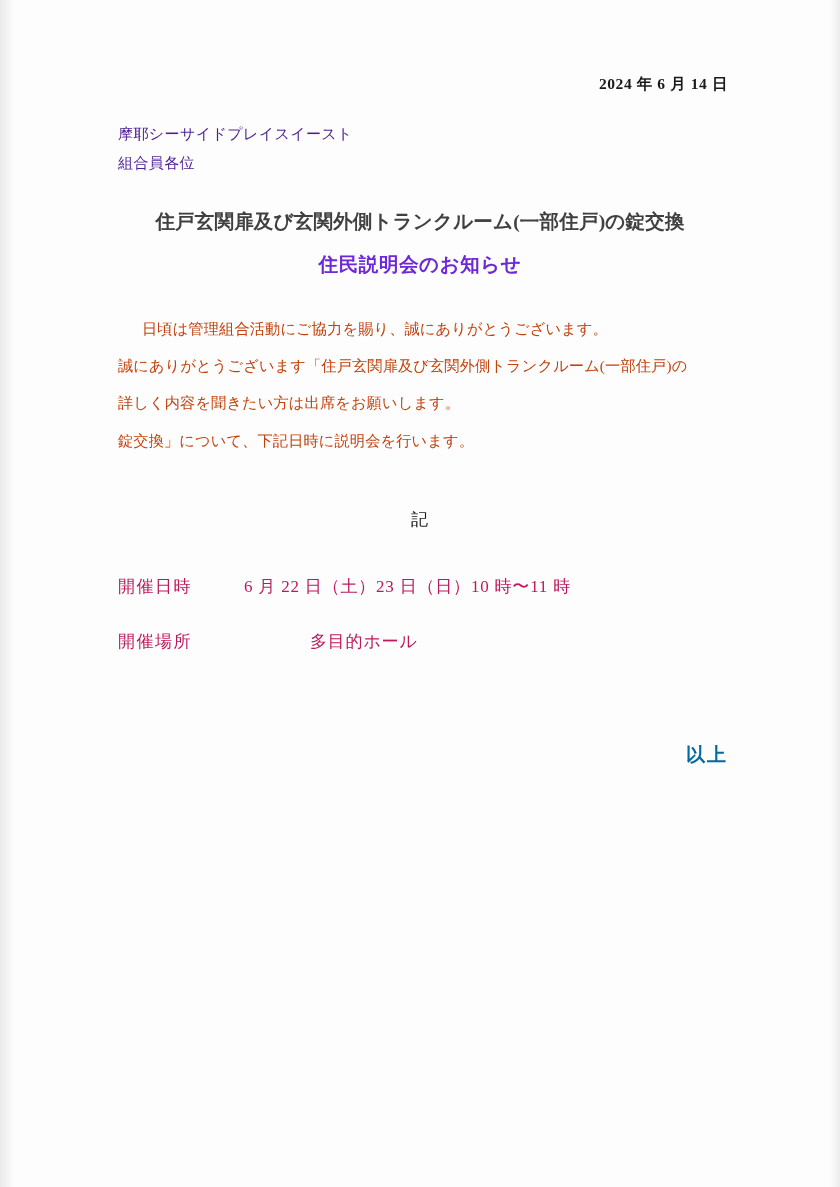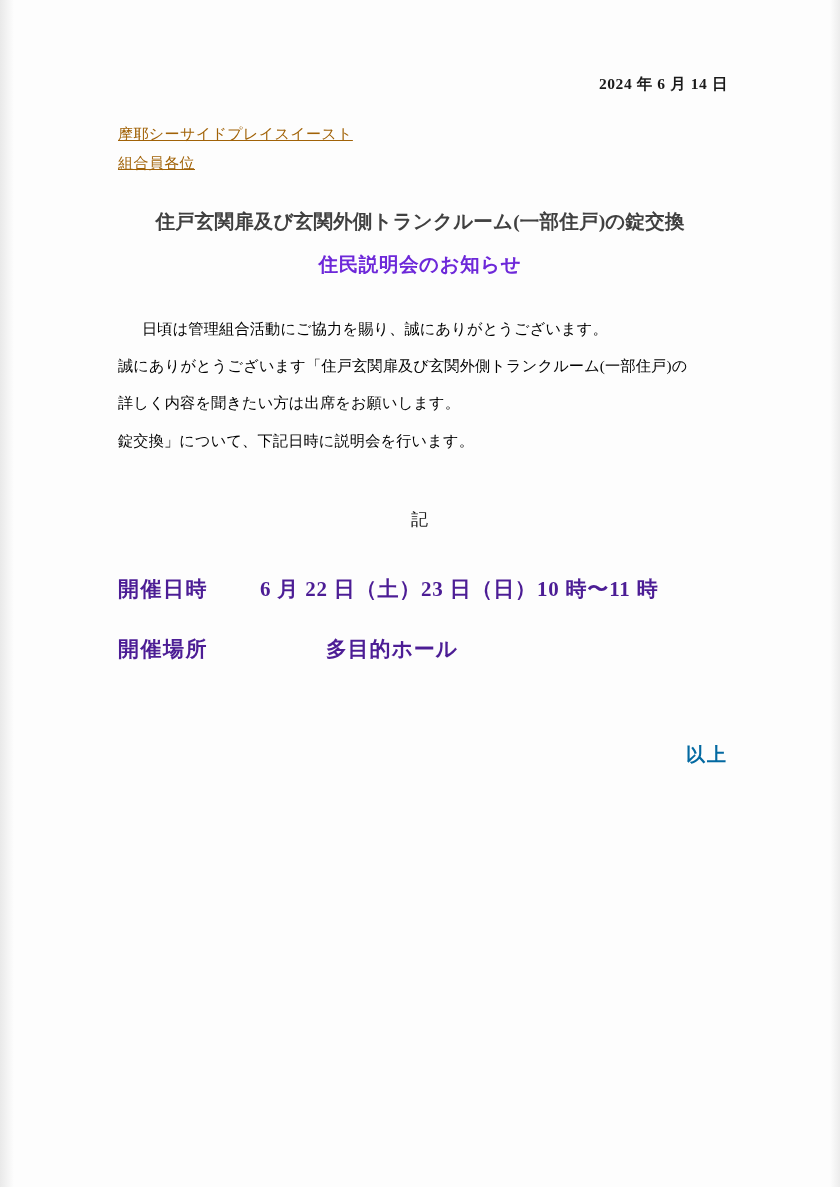--- a/index.html
+++ b/index.html
@@ -50,23 +50,22 @@
     color: #1a1a1a;
   }
 
   .addressee {
     position: absolute;
     top: 120px;
     left: 118px;
     font-size: 15px;
     line-height: 1.95;
     letter-spacing: 0.4px;
-    color: #a16207;
+    color: #4c1d95;
     font-family: "DejaVu Sans", "Liberation Sans", sans-serif;
-    text-decoration: underline;
   }
   .addressee div {
     white-space: nowrap;
   }
 
   .title-block {
     position: absolute;
     top: 206px;
     left: 0;
     width: 100%;
@@ -90,21 +89,21 @@
   }
 
   .body-block {
     position: absolute;
     top: 310px;
     left: 118px;
     width: 616px;
     font-size: 15.2px;
     line-height: 2.45;
     letter-spacing: 0.15px;
-    color: #000000;
+    color: #c2410c;
   }
   .body-block p {
     margin: 0;
     white-space: nowrap;
   }
   .body-block p.indent {
     text-indent: 24px;
   }
 
   .ki {
@@ -116,23 +115,23 @@
     font-size: 17px;
     letter-spacing: 1px;
     color: #1a1a1a;
   }
 
   .detail-rows {
     position: absolute;
     top: 575px;
     left: 118px;
     width: 640px;
-    font-size: 21px;
-    font-weight: 700;
-    color: #4c1d95;
+    font-size: 17px;
+    font-weight: 400;
+    color: #be185d;
   }
   .detail-row {
     display: flex;
     align-items: baseline;
     margin-bottom: 32px;
     white-space: nowrap;
   }
   .detail-label {
     letter-spacing: 1.5px;
   }

